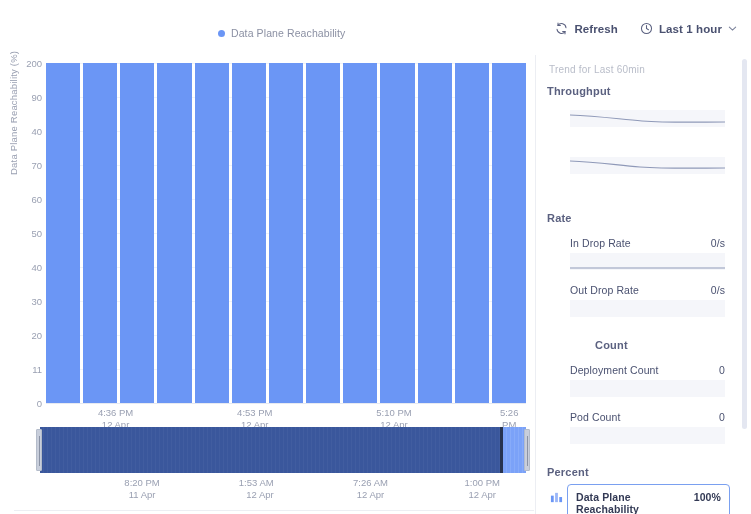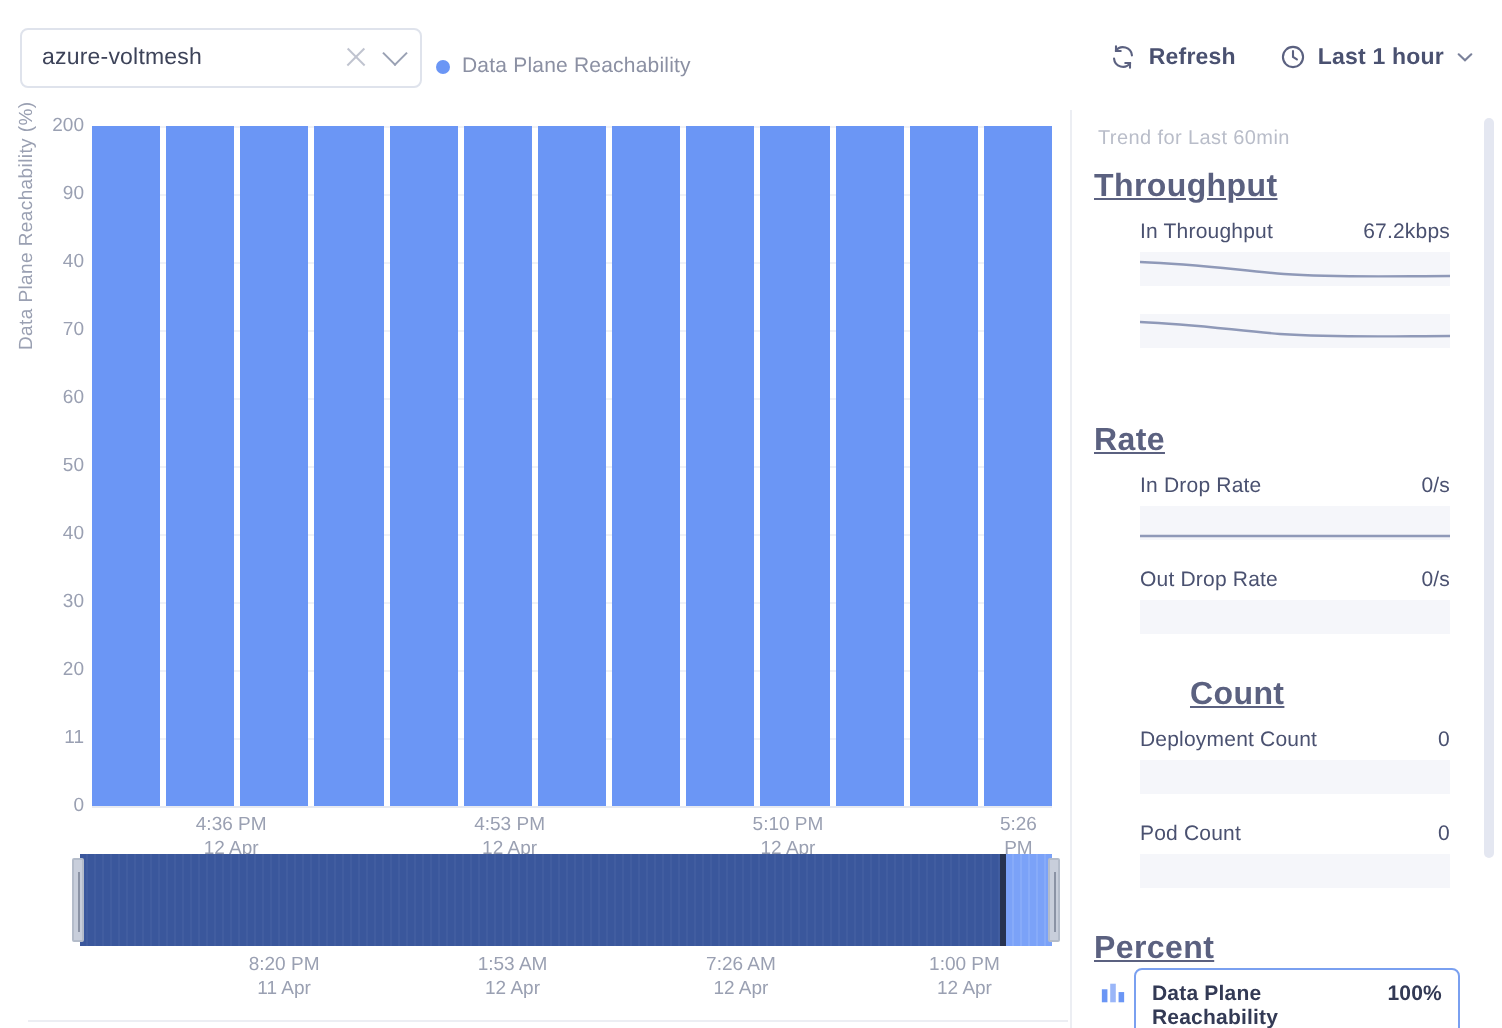--- a/index.html
+++ b/index.html
@@ -150,21 +150,21 @@
   .sidebar {
     position: absolute; left: 536px; top: 55px; width: 215px; height: 459px;
     background: #fff; overflow: hidden;
   }
   .trend-title {
     position: absolute; left: 13px; top: 9px;
     font-size: 10px; color: #b9bdc9; letter-spacing: .2px;
   }
   .group-title {
     position: absolute; left: 11px;
-    font-size: 16px; color: #5b6180; font-weight: 700; letter-spacing: .2px; text-decoration: underline;
+    font-size: 11px; color: #5b6180; font-weight: 700; letter-spacing: .2px;
   }
   .metric {
     position: absolute; left: 34px; width: 155px;
   }
   .metric-row {
     display: flex; justify-content: space-between; align-items: baseline;
     margin-bottom: 4px;
   }
   .metric-name { font-size: 10.5px; color: #4a5170; letter-spacing: .1px; }
   .metric-val  { font-size: 10.5px; color: #4a5170; letter-spacing: .1px; }
@@ -187,25 +187,20 @@
     position: absolute; right: 4px; top: 4px; width: 5px; height: 370px;
     background: #e4e7f1; border-radius: 3px;
   }
 </style>
 </head>
 <body>
 
 <div class="app">
 
   <div class="header">
-    <div class="select-box">
-      <span class="select-value">azure-voltmesh</span>
-      <span class="select-clear"></span>
-      <span class="chev"></span>
-    </div>
 
     <div class="legend">
       <span class="legend-dot"></span>
       <span class="legend-label">Data Plane Reachability</span>
     </div>
 
     <div class="hdr-right">
       <div class="hdr-btn">
         <span>
           <svg width="13" height="13" viewBox="0 0 16 16" fill="none" stroke="#5b6180" stroke-width="1.3" stroke-linecap="round">
@@ -309,21 +304,21 @@
       </div>
       <div class="nav-handle" style="left: calc(100% - 2px);">
         <span class="nav-handle-inner"></span>
       </div>
     </div>
     <div class="nav-labels">
         <div class="nav-label" style="left: 21%;">
           <div>8:20 PM</div>
           <div>11 Apr</div>
         </div>
-        <div class="nav-label" style="left: 44.5%;">
+        <div class="nav-label" style="left: 44.5%; text-align: right;">
           <div>1:53 AM</div>
           <div>12 Apr</div>
         </div>
         <div class="nav-label" style="left: 68%;">
           <div>7:26 AM</div>
           <div>12 Apr</div>
         </div>
         <div class="nav-label" style="left: 91%;">
           <div>1:00 PM</div>
           <div>12 Apr</div>
@@ -332,24 +327,20 @@
     <div class="nav-baseline"></div>
   </div>
 
   <div class="side-div"></div>
 
   <div class="sidebar">
     <div class="trend-title">Trend for Last 60min</div>
     <div id="sidebar-body">
         <div class="group-title" style="top: 30px;">Throughput</div>
         <div class="metric" style="top: 55px;">
-          <div class="metric-row">
-            <span class="metric-name">In Throughput</span>
-            <span class="metric-val">67.2kbps</span>
-          </div>
           <div class="spark">
             <svg width="155" height="17" viewBox="0 0 155 17" fill="none">
               <path d="M0,5 C28,6 48,9 72,11 C100,13 130,12 155,12" stroke="#8f99b8" stroke-width="1.2"></path>
             </svg>
           </div>
         </div>
         <div class="metric" style="top: 102px;">
           <div class="spark">
             <svg width="155" height="17" viewBox="0 0 155 17" fill="none">
               <path d="M0,4 C26,5 46,8 70,10 C100,12 130,11 155,11" stroke="#8f99b8" stroke-width="1.2"></path>

